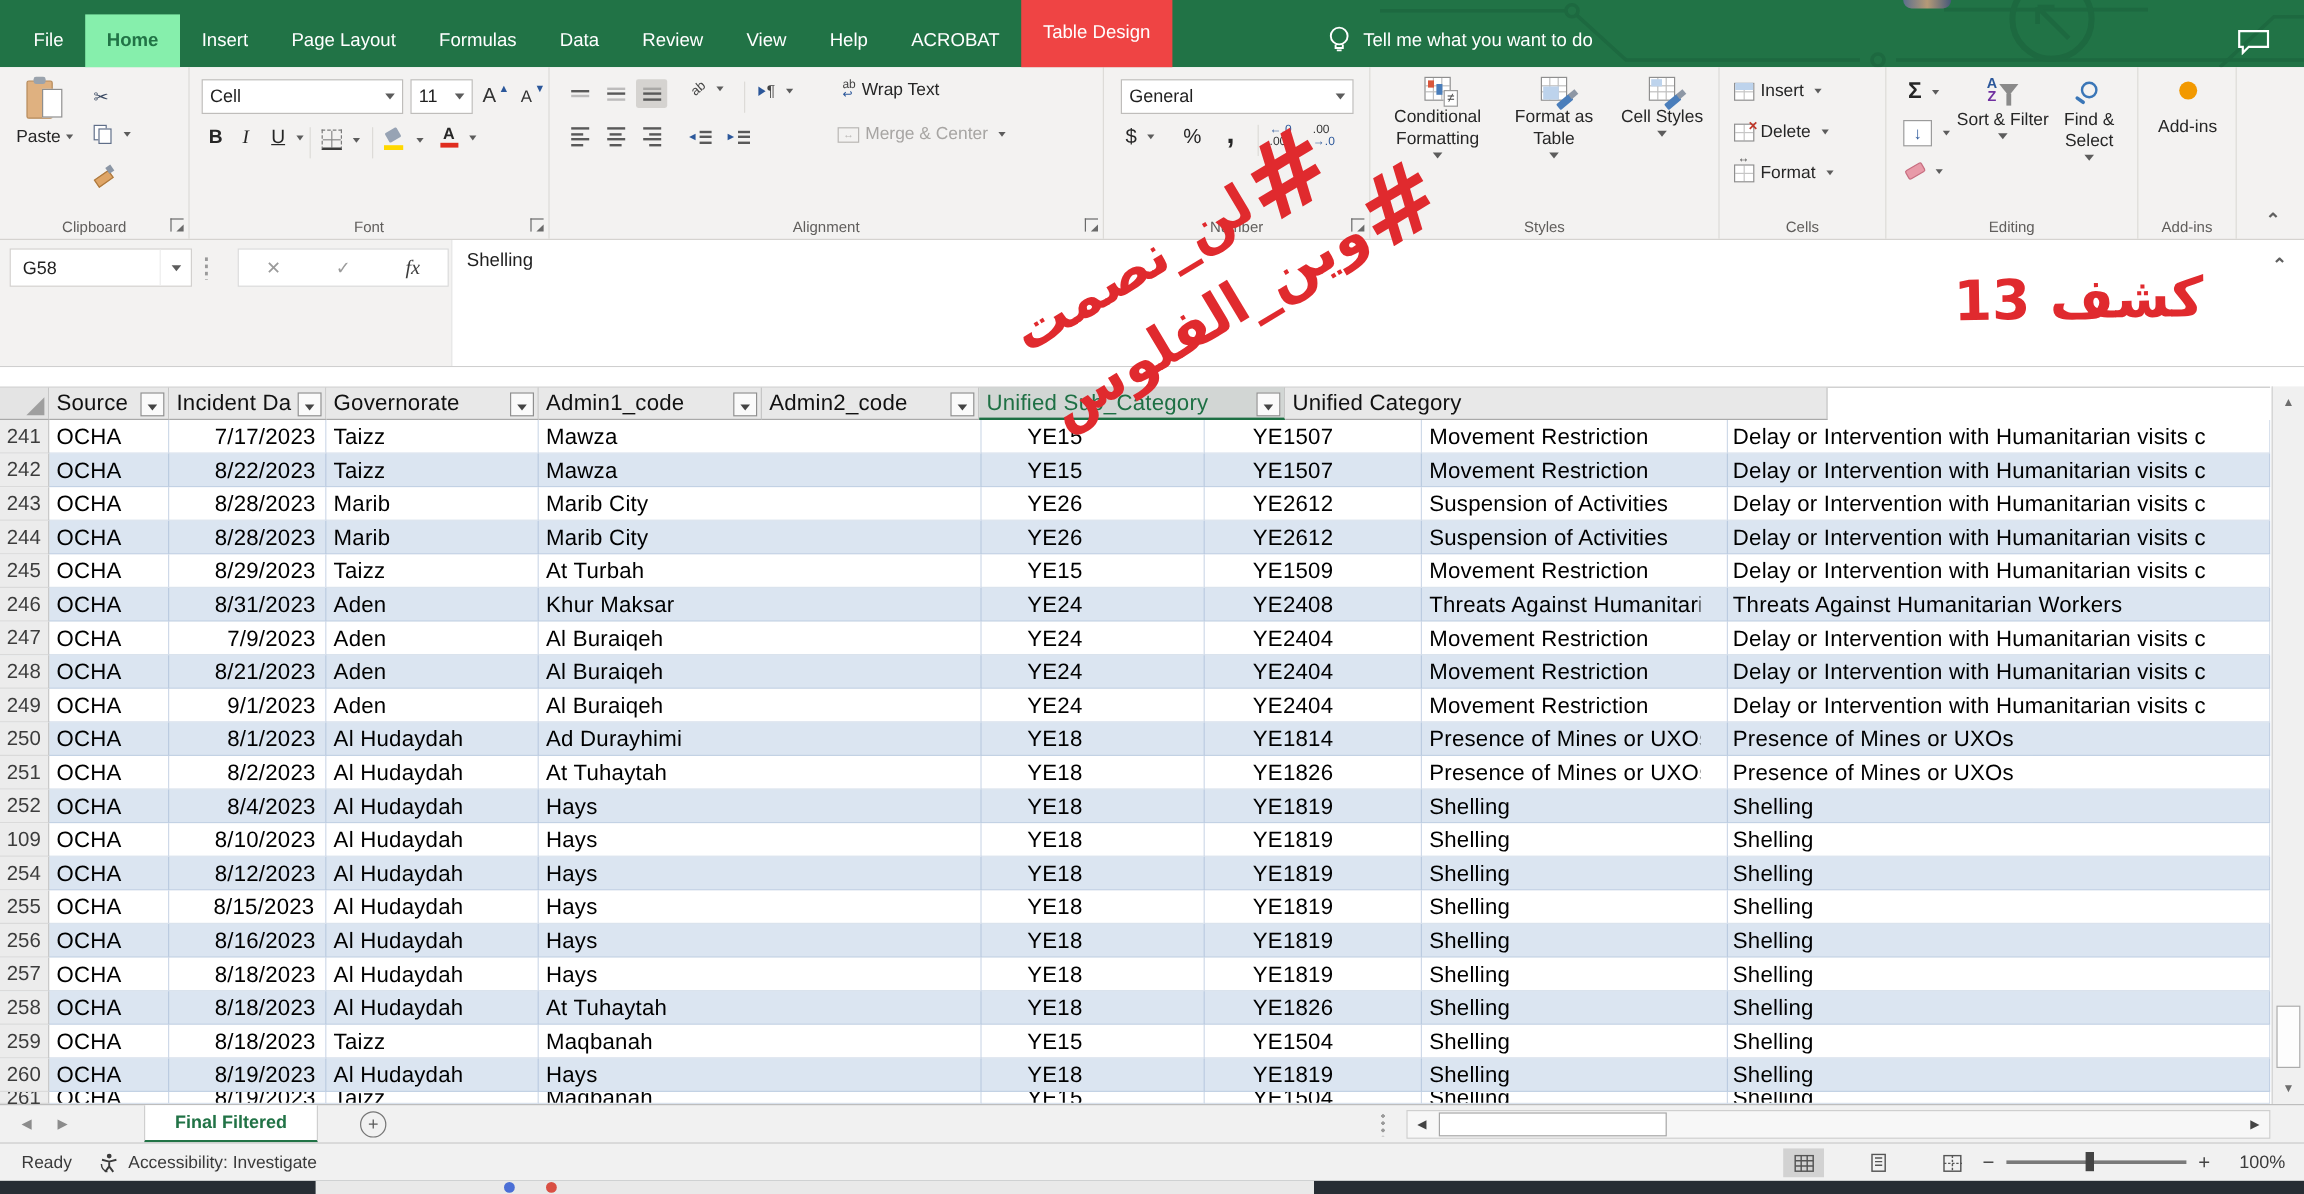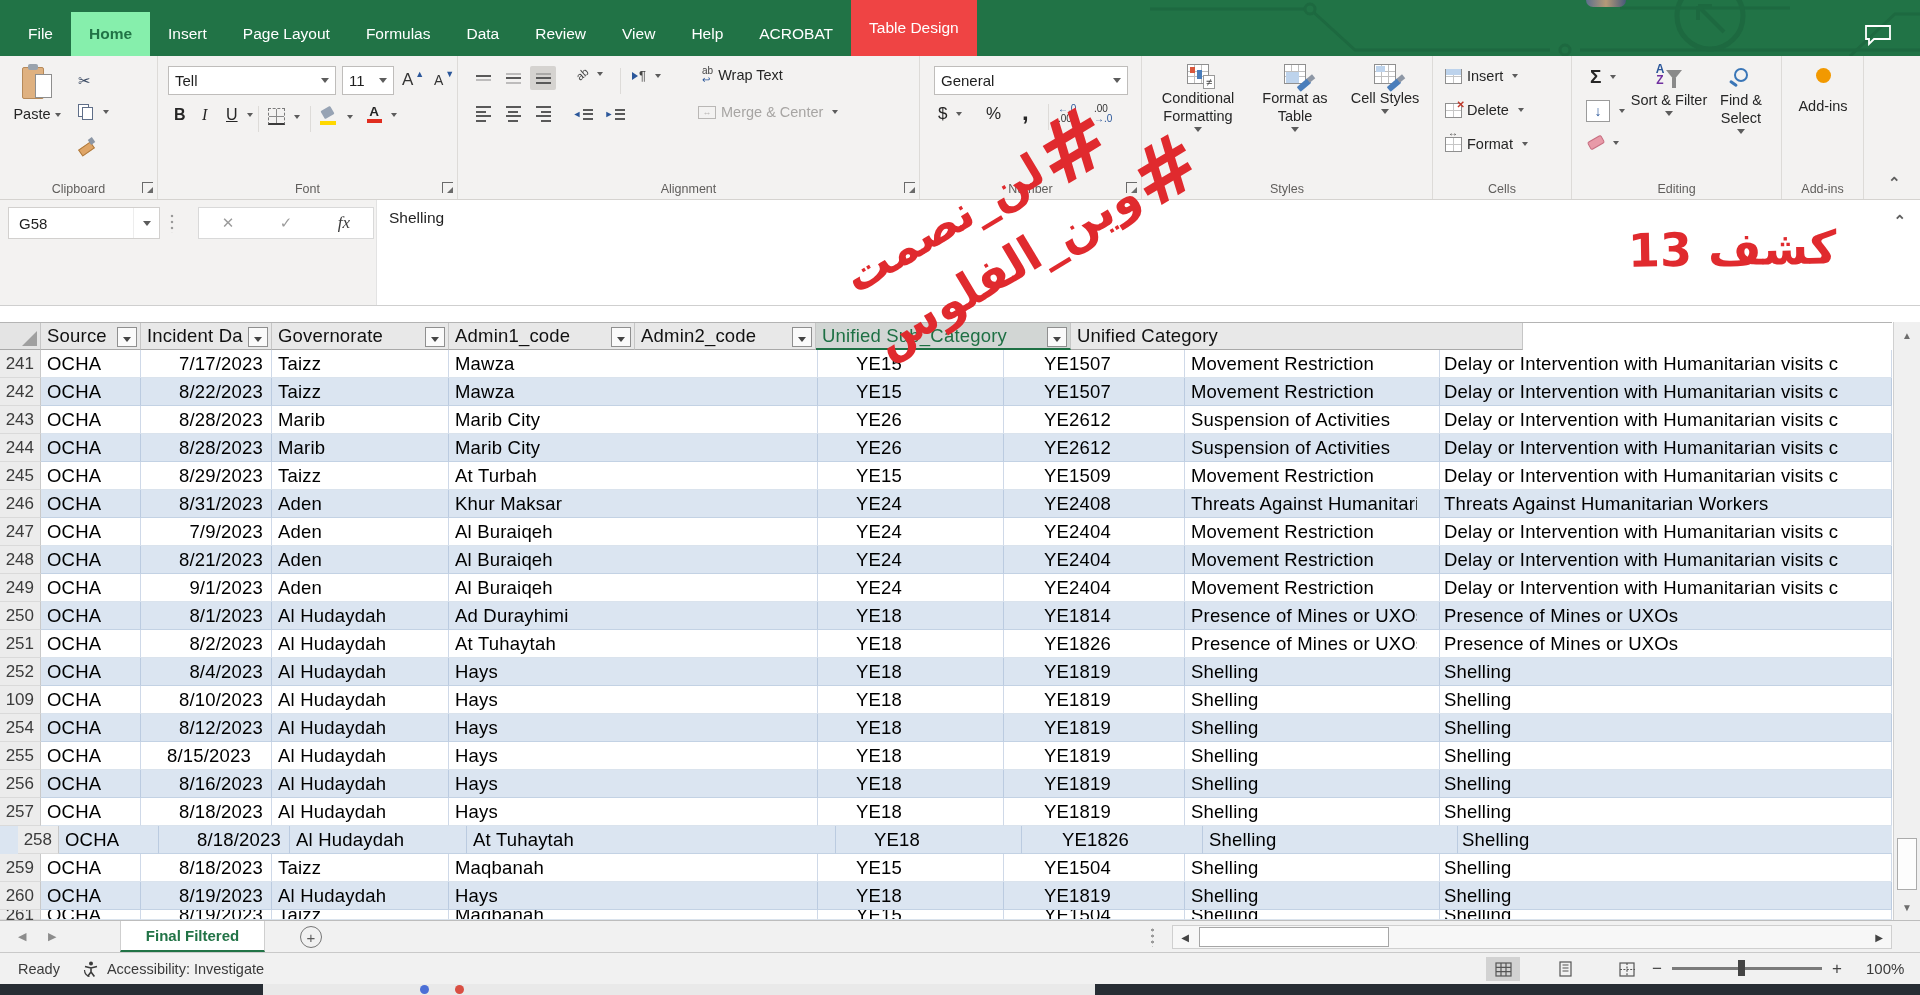--- a/index.html
+++ b/index.html
@@ -194,20 +194,27 @@
         <div class="tab">Insert</div>
         <div class="tab">Page Layout</div>
         <div class="tab">Formulas</div>
         <div class="tab">Data</div>
         <div class="tab">Review</div>
         <div class="tab">View</div>
         <div class="tab">Help</div>
         <div class="tab">ACROBAT</div>
         <div class="tab contextual">Table Design</div>
       </div>
+    <div class="tellme">
+      <svg width="20" height="26" viewBox="0 0 20 26">
+        <circle cx="10" cy="9" r="7" fill="none" stroke="#fff" stroke-width="1.6"></circle>
+        <path d="M7,16 v3 h6 v-3 M8,21 h4" stroke="#fff" stroke-width="1.6" fill="none"></path>
+      </svg>
+      <span>Tell me what you want to do</span>
+    </div>
     <div class="avatar-peek"></div>
     <div class="comment-ic">
       <svg width="28" height="22" viewBox="0 0 28 22">
         <path d="M2,2 h24 v13 h-16 l-5,5 v-5 h-3 z" fill="none" stroke="#fff" stroke-width="1.8"></path>
       </svg>
     </div>
   </div>
 
   <div class="ribbon">
 
@@ -231,21 +238,21 @@
         </div>
       <div class="smallrow" style="left:78px;top:82px;">
           <span class="painter-ic"></span>
         </div>
       <div class="glabel">Clipboard</div>
       <div class="launcher"></div>
     </div>
 
     <div class="group" style="left:158px;width:300px;">
       <div class="combo" style="position:absolute;left:10px;top:10px;width:168px;height:29px;">
-        <span class="flex">Tell</span>
+        <span class="flex">Cell</span>
           <span class="caret-dn"></span>
       </div>
       <div class="combo" style="position:absolute;left:184px;top:10px;width:52px;height:29px;">
         <span class="flex">11</span>
           <span class="caret-dn"></span>
       </div>
       <div class="smallrow" style="left:244px;top:14px;font-size:17px;color:#333;">
           <span>A</span>
           <span style="color:#2b579a;font-size:9px;margin-left:-3px;margin-top:-12px;">▲</span>
         </div>
@@ -916,21 +923,21 @@
           </div>
           <div class="cell" style="width: 452px; padding-left: 4px;">
             <span>Shelling</span>
           </div>
         </div>
         <div class="rrow">
           <div class="rnum" style="width: 41px;">255</div>
           <div class="cell" style="width: 100px; padding-left: 6px;">
             <span>OCHA</span>
           </div>
-          <div class="cell r" style="width: 131px; padding-right: 20px; text-align: center;">
+          <div class="cell r" style="width: 131px; padding-right: 9px; text-align: center;">
             <span>8/15/2023</span>
           </div>
           <div class="cell" style="width: 177px; padding-left: 6px;">
             <span>Al Hudaydah</span>
           </div>
           <div class="cell" style="width: 369px; padding-left: 6px;">
             <span>Hays</span>
           </div>
           <div class="cell" style="width: 186px; padding-left: 38px;">
             <span>YE18</span>
@@ -993,21 +1000,21 @@
             <span>YE1819</span>
           </div>
           <div class="cell" style="width: 255px; padding-left: 6px;">
             <span style="max-width: 226px; overflow: hidden;">Shelling</span>
           </div>
           <div class="cell" style="width: 452px; padding-left: 4px;">
             <span>Shelling</span>
           </div>
         </div>
         <div class="rrow band">
-          <div class="rnum" style="width: 41px; margin-left: 18px;">258</div>
+          <div class="rnum" style="width: 41px;">258</div>
           <div class="cell" style="width: 100px; padding-left: 6px;">
             <span>OCHA</span>
           </div>
           <div class="cell r" style="width: 131px; padding-right: 8px;">
             <span>8/18/2023</span>
           </div>
           <div class="cell" style="width: 177px; padding-left: 6px;">
             <span>Al Hudaydah</span>
           </div>
           <div class="cell" style="width: 369px; padding-left: 6px;">

